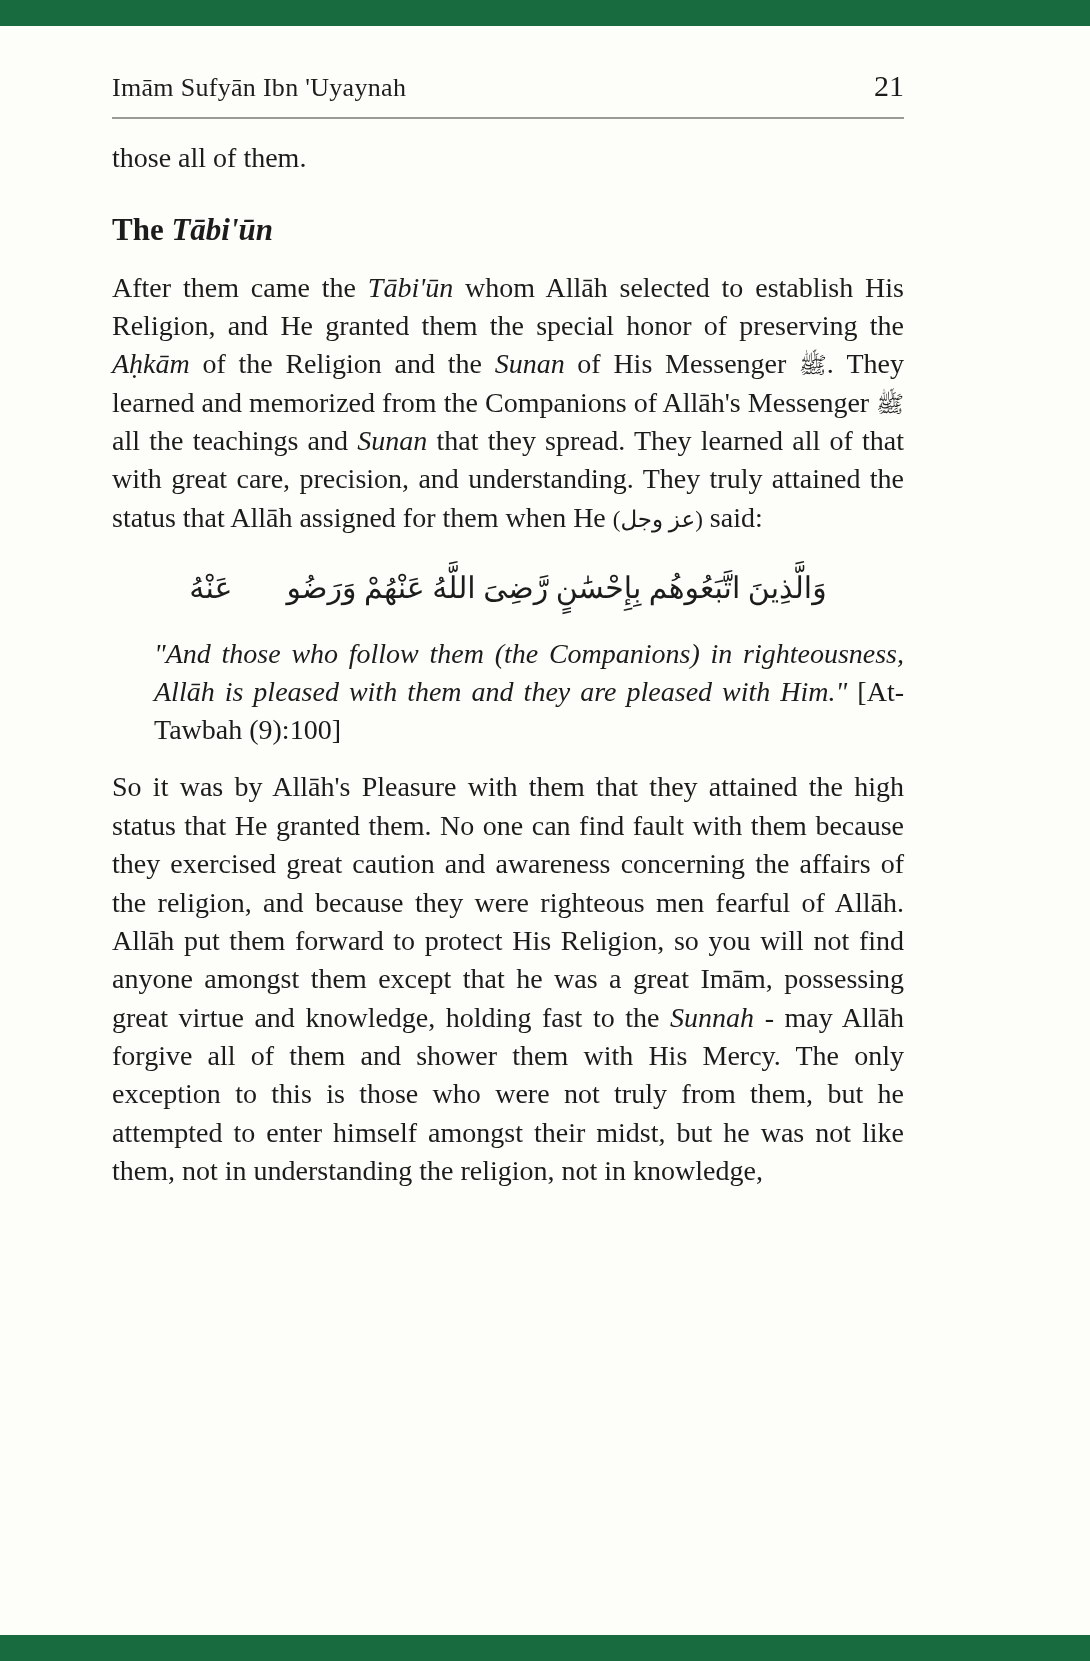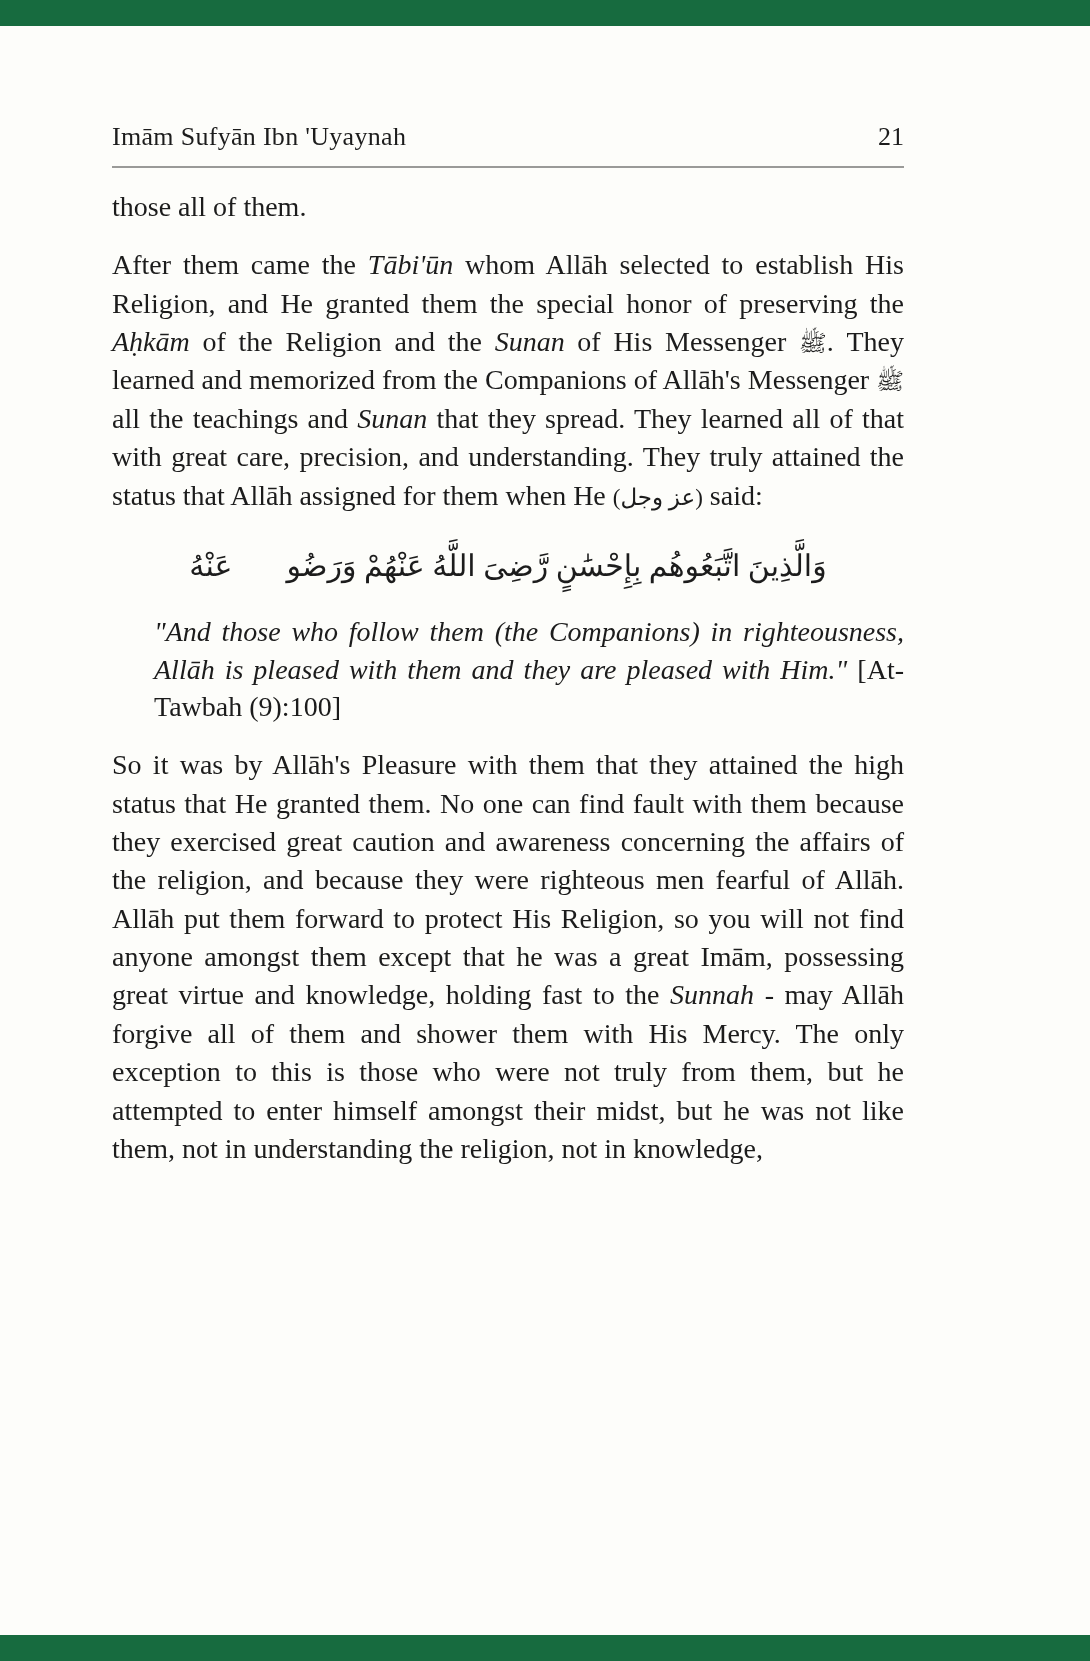--- a/index.html
+++ b/index.html
@@ -17,35 +17,35 @@
     overflow: hidden;
   }
   .scan-strip {
     height: 26px;
     background: #176b3f;
     flex: none;
   }
   .page {
     flex: 1 1 auto;
     box-sizing: border-box;
-    padding: 96px 186px 40px 112px;
+    padding: 43px 186px 40px 112px;
   }
   .page-header {
     display: flex;
     justify-content: space-between;
     align-items: baseline;
     border-bottom: 2px solid #9a9a98;
     padding-bottom: 14px;
   }
   .running-title {
     font-size: 26px;
     letter-spacing: 0.3px;
   }
   .page-number {
-    font-size: 26px;
+    font-size: 30px;
   }
   .continuation {
     margin: 24px 0 0 0;
     font-size: 28px;
     line-height: 1.36;
   }
   .section-heading {
     margin: 34px 0 14px 0;
     font-size: 31px;
     font-weight: bold;
@@ -89,20 +89,21 @@
 
 <div class="page">
 
   <div class="page-header">
     <span class="running-title">Imām Sufyān Ibn 'Uyaynah</span>
     <span class="page-number">21</span>
   </div>
 
   <p class="continuation body-par">those all of them.</p>
 
+  <h2 class="section-heading"><span>The </span><span class="seg-italic">Tābi'ūn</span></h2>
 
   <p class="body-par"><span>After them came the </span><span class="seg-italic">Tābi'ūn</span><span> whom Allāh selected to establish His Religion, and He granted them the special honor of preserving the </span><span class="seg-italic">Aḥkām</span><span> of the Religion and the </span><span class="seg-italic">Sunan</span><span> of His Messenger </span><span class="seg-arabic">ﷺ</span><span>. They learned and memorized from the Companions of Allāh's Messenger </span><span class="seg-arabic">ﷺ</span><span> all the teachings and </span><span class="seg-italic">Sunan</span><span> that they spread. They learned all of that with great care, precision, and understanding. They truly attained the status that Allāh assigned for them when He </span><span class="seg-arabic">(عز وجل)</span><span> said:</span></p>
 
   <div class="arabic-verse">﴿وَالَّذِينَ اتَّبَعُوهُم بِإِحْسَٰنٍ رَّضِىَ اللَّهُ عَنْهُمْ وَرَضُوا۟ عَنْهُ﴾</div>
 
   <p class="quote-block"><span class="seg-italic">"And those who follow them (the Companions) in righteousness, Allāh is pleased with them and they are pleased with Him." </span><span>[At-Tawbah (9):100]</span></p>
 
   <p class="body-par"><span>So it was by Allāh's Pleasure with them that they attained the high status that He granted them. No one can find fault with them because they exercised great caution and awareness concerning the affairs of the religion, and because they were righteous men fearful of Allāh. Allāh put them forward to protect His Religion, so you will not find anyone amongst them except that he was a great Imām, possessing great virtue and knowledge, holding fast to the </span><span class="seg-italic">Sunnah</span><span> - may Allāh forgive all of them and shower them with His Mercy. The only exception to this is those who were not truly from them, but he attempted to enter himself amongst their midst, but he was not like them, not in understanding the religion, not in knowledge,</span></p>
 
 </div>

